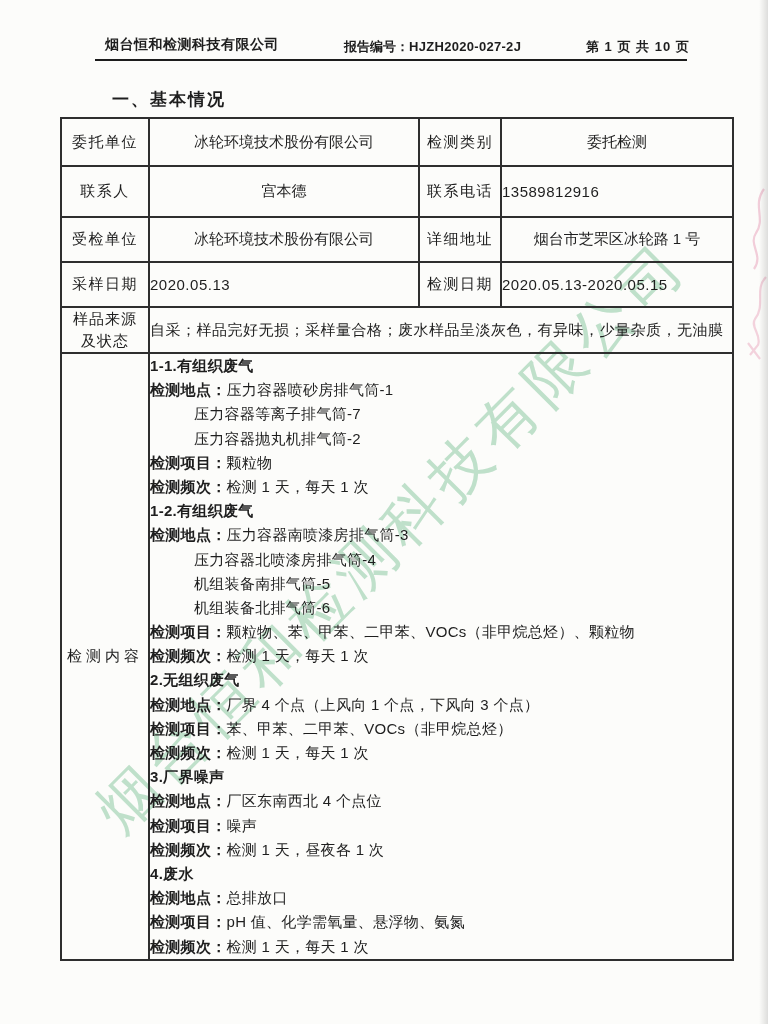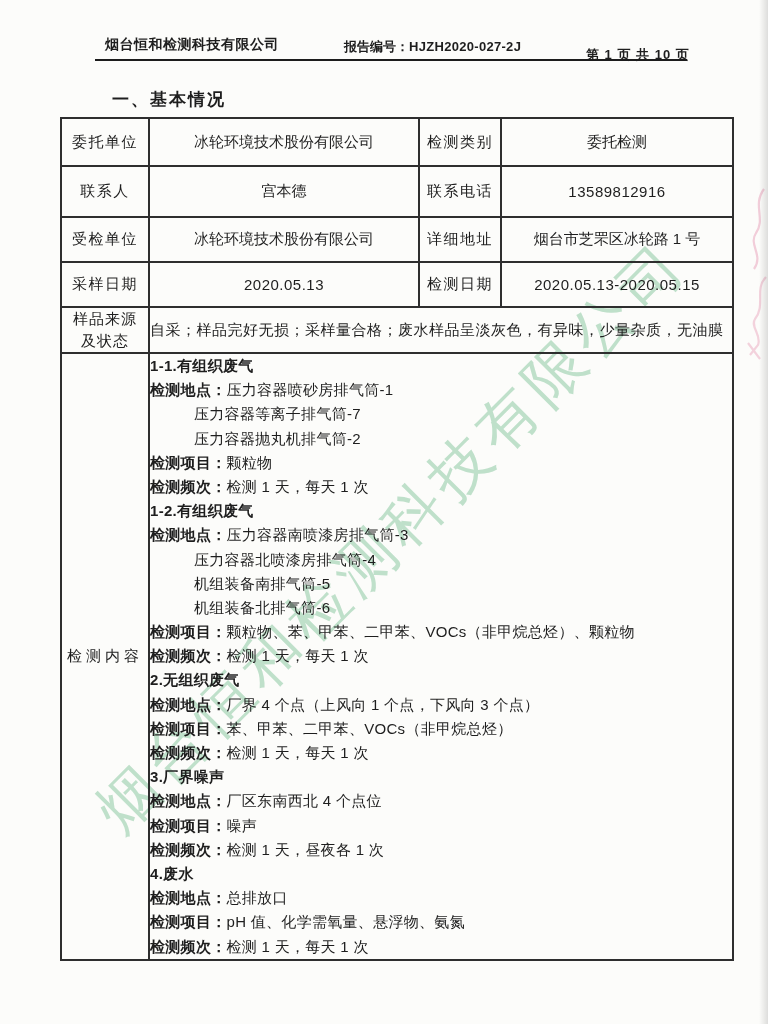--- a/index.html
+++ b/index.html
@@ -17,41 +17,41 @@
   .watermark {
     position:absolute; left:392px; top:537px;
     transform:translate(-50%,-50%) rotate(-45deg);
     font-size:60px; letter-spacing:7px; white-space:nowrap;
     color:rgba(140,200,163,0.55); z-index:0; font-weight:400;
   }
   .hdr { position:absolute; z-index:2; white-space:nowrap; }
   .hdr-company { left:105px; top:36px; font-size:14px; font-weight:bold; letter-spacing:0.5px; }
   .hdr-report  { left:344px; top:38px; font-size:13px; font-weight:bold; }
   .hdr-report .mono { letter-spacing:0.3px;margin-top:44px; }
-  .hdr-page    { left:586px; top:38px; font-size:13px; font-weight:bold; letter-spacing:1px;margin-top:8px; }
+  .hdr-page    { left:586px; top:38px; font-size:13px; font-weight:bold; letter-spacing:1px; }
   .hdr-rule {
     position:absolute; left:95px; top:59px; width:592px; height:2px;
     background:#1c1c1c; z-index:2;
   }
   .section-title {
     position:absolute; left:112px; top:88px; font-size:17px;
     font-weight:bold; letter-spacing:2px; z-index:2;
   }
   table.basic {
     position:absolute; left:60px; top:117px; width:672px;
     border-collapse:collapse; table-layout:fixed; z-index:1;
     background:transparent;
   }
   table.basic td {
     border:2px solid #2e2e2e; font-size:15px; padding:0;
     background:transparent;
   }
   td.lbl { text-align:center; letter-spacing:1.5px; }
   td.val { text-align:center; }
-  td.val-num { text-align:center; font-size:16px; letter-spacing:0.5px;border-radius:16px; }
+  td.val-num { text-align:left; font-size:16px; letter-spacing:0.5px;border-radius:16px; }
   td.sample-lbl { text-align:center; letter-spacing:1px; line-height:22px; }
   td.sample-val { text-align:left; padding:2px 10px; line-height:22px; letter-spacing:0.5px; }
   td.content-lbl { text-align:center; letter-spacing:4px; }
   td.content-val { vertical-align:top; padding:4px 6px 0 8px; }
   .cline { height:24.2px; line-height:24.2px; white-space:nowrap; letter-spacing:0.3px; }
   .cline .b { font-weight:bold; }
   .cline.indent { padding-left:44px; }
   .stamp-artifact { position:absolute; right:0px; top:185px; z-index:3; opacity:0.55; }
 </style>
 </head>

